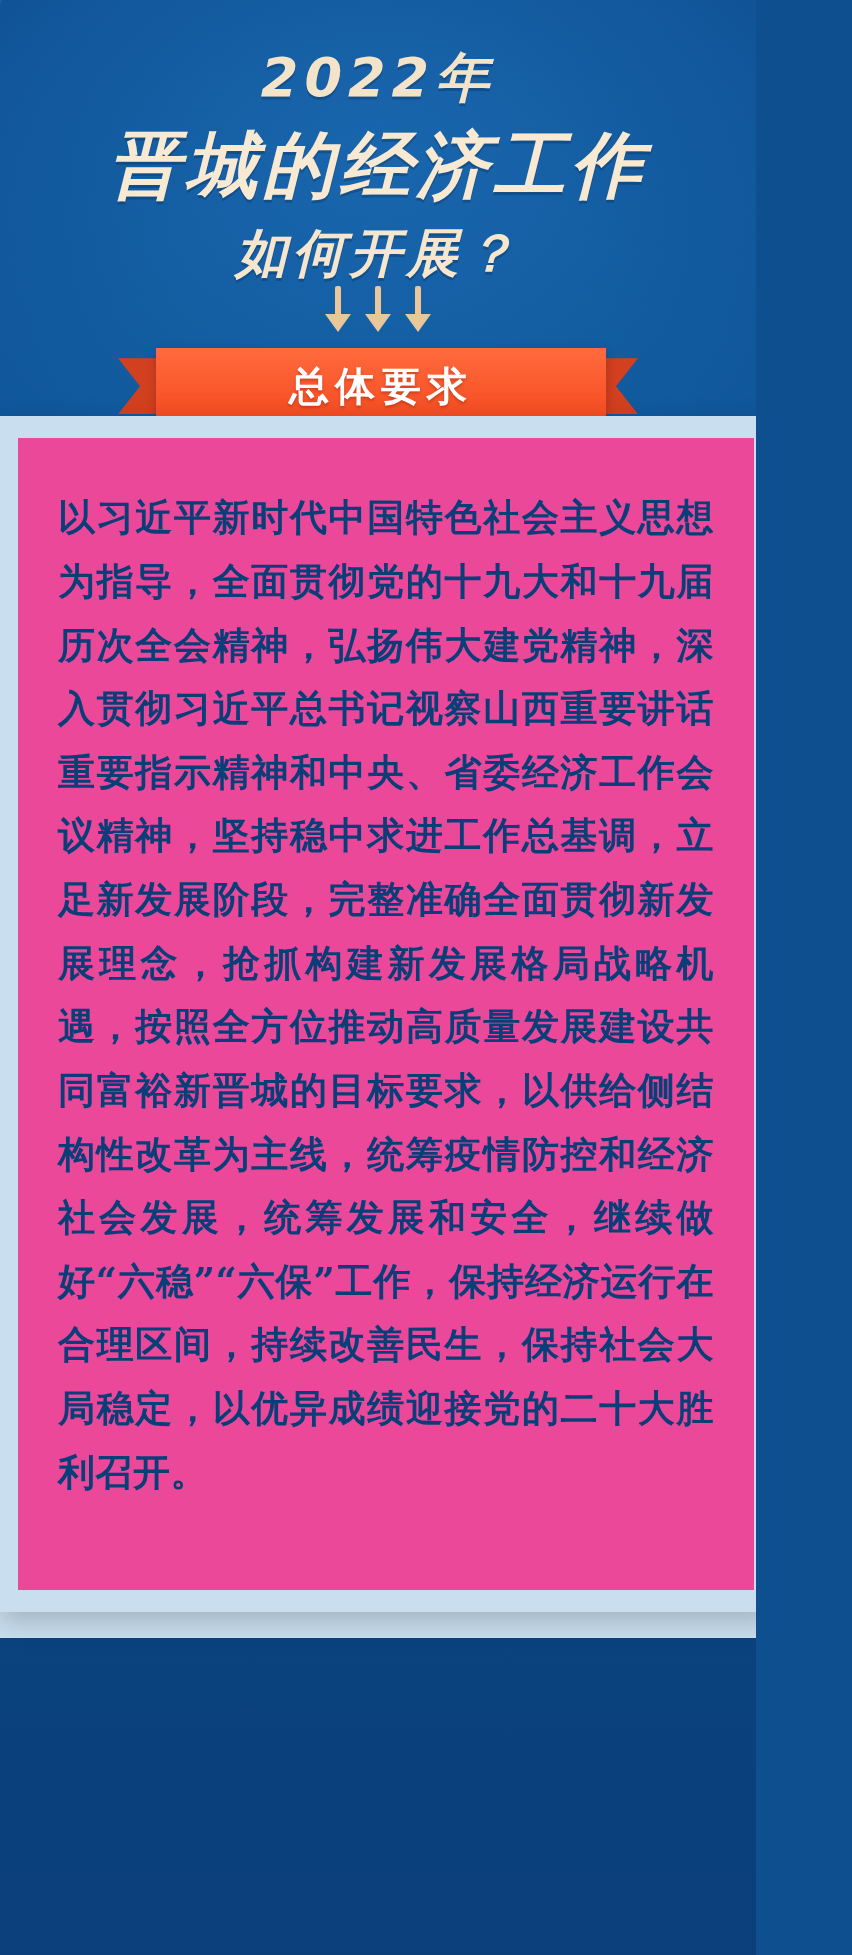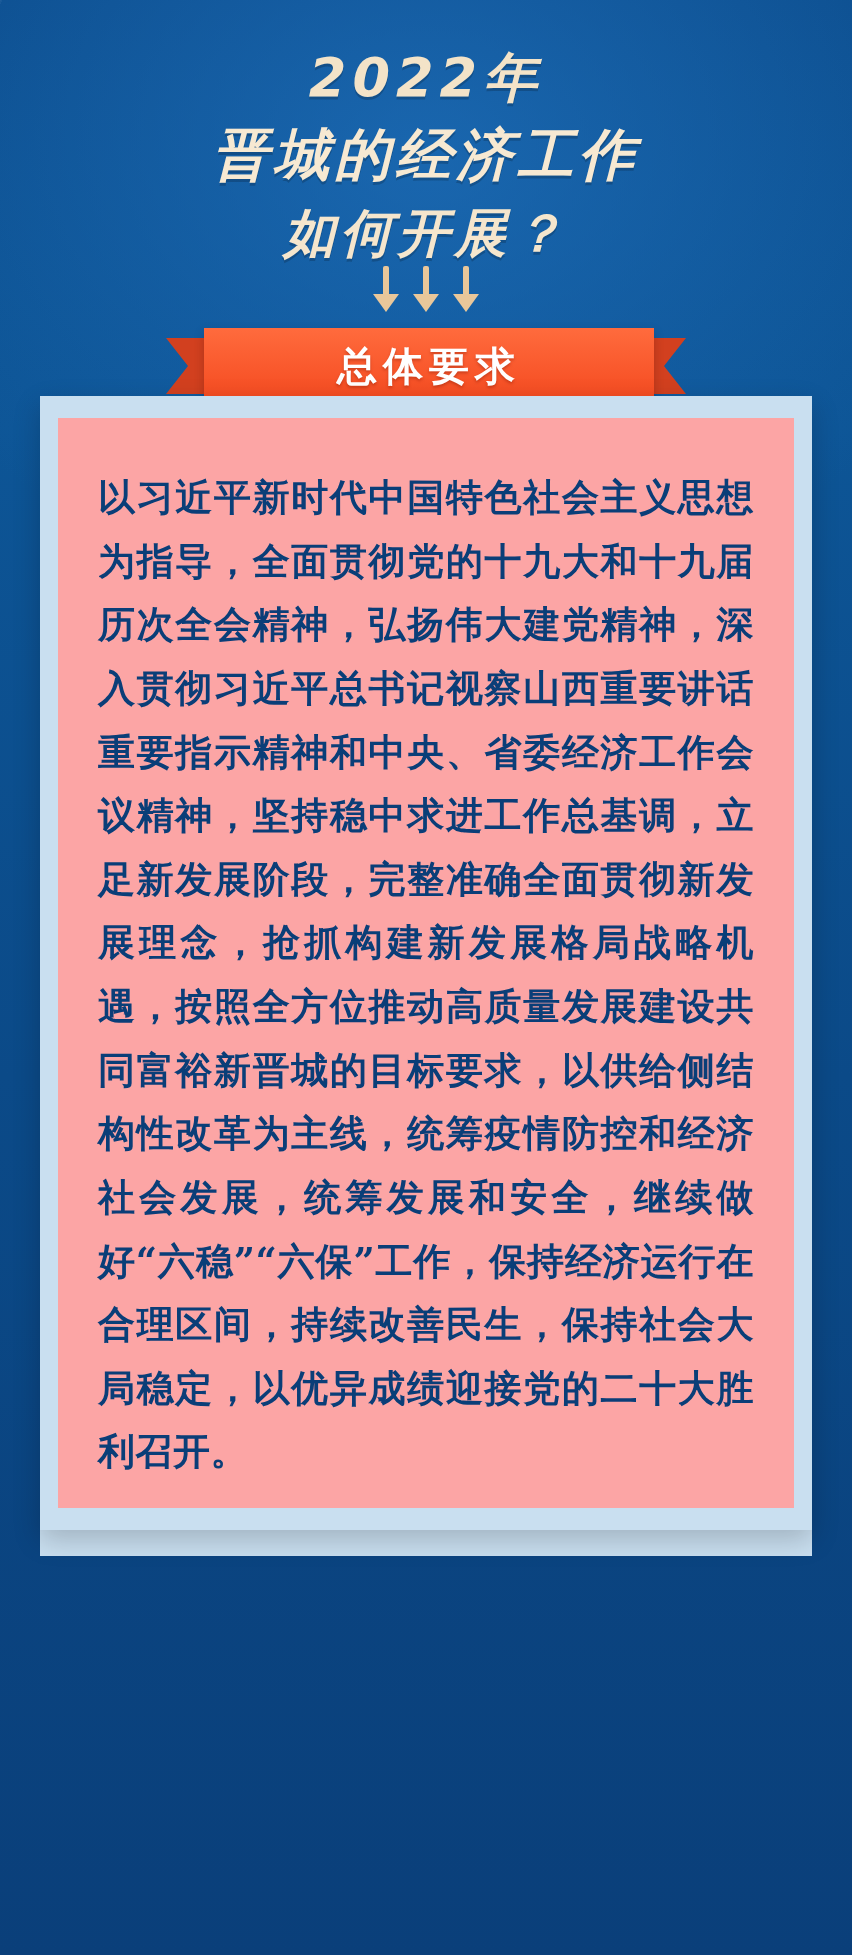--- a/index.html
+++ b/index.html
@@ -9,21 +9,21 @@
   }
   body {
     width: 852px;
     min-height: 1955px;
     font-family: "Liberation Sans", sans-serif;
     -webkit-font-smoothing: antialiased;
   }
 
   .poster {
     position: relative;
-    width: 852px;
+    width: 756px;
     min-height: 1955px;
     box-sizing: border-box;
     background:
       radial-gradient(ellipse 900px 700px at 50% 8%, rgba(30,110,185,0.75) 0%, rgba(13,79,143,0) 65%),
       linear-gradient(180deg, #0c4d8d 0%, #0d5596 22%, #0b4a88 55%, #0a3f7a 100%);
     overflow: hidden;
     padding: 0 0 36px 0;
   }
 
   
@@ -52,21 +52,21 @@
     color: #f5e6cd;
     text-shadow: 0 3px 0 rgba(0,0,0,0.18);
   }
   .title-line.l1 {
     font-size: 54px;
     font-style: italic;
     letter-spacing: 6px;
     color: #f3e3c8;
   }
   .title-line.l2 {
-    font-size: 56px;
+    font-size: 72px;
     font-style: italic;
     letter-spacing: 5px;
     color: #f7e9d2;
     margin-top: 8px;
   }
   .title-line.l3 {
     font-size: 52px;
     font-style: italic;
     letter-spacing: 5px;
     color: #f5e6cd;
@@ -151,22 +151,22 @@
   .card-outer {
     position: relative;
     margin: -8px auto 0 auto;
     width: 772px;
     background: #c9dff0;
     padding: 22px 18px 22px 18px;
     box-sizing: border-box;
     box-shadow: 0 10px 26px rgba(0,0,0,0.2);
   }
   .card-inner {
-    background: #fca5a5;
-    padding: 48px 40px 24px 40px;
+    background: #ec4899;
+    padding: 48px 40px 86px 40px;
     box-sizing: border-box;
   }
   .body-text {
     font-family: "DejaVu Serif", serif;
     font-weight: bold;
     font-size: 37px;
     line-height: 1.72;
     color: #0a3e78;
     text-align: justify;
     text-justify: inter-ideograph;

